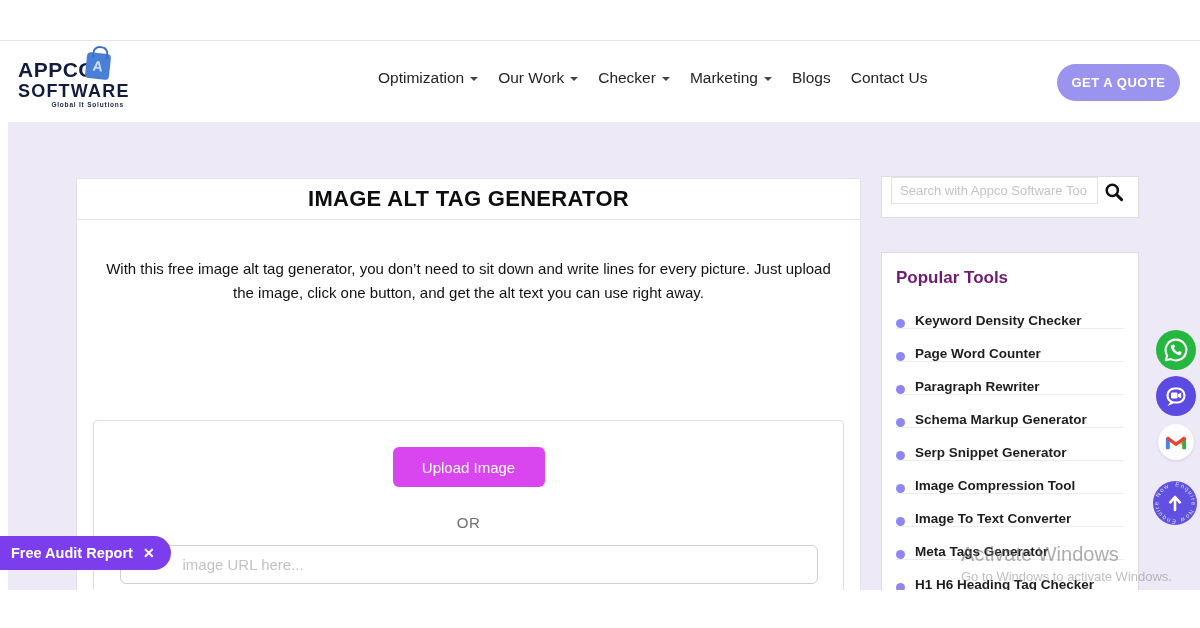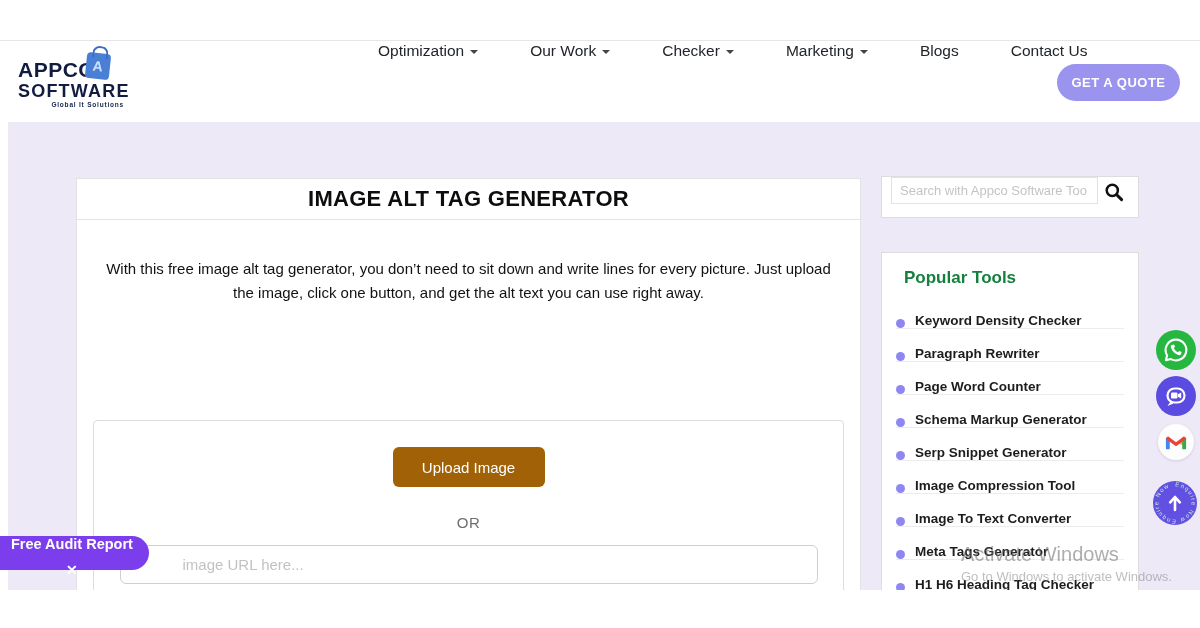--- a/index.html
+++ b/index.html
@@ -16,59 +16,59 @@
   .logo { position:absolute; left:18px; top:17px; width:110px; cursor:pointer; }
   .logo-line1 { font-size:21px; font-weight:bold; color:#111c3f; letter-spacing:.5px; line-height:22px; position:relative; }
   .bag { position:absolute; left:68px; top:-6px; width:24px; height:26px; background:#4a7fd6;
          border-radius:4px; transform:rotate(6deg); display:flex; align-items:center; justify-content:center; }
   .bag:before { content:""; position:absolute; top:-7px; left:5px; width:12px; height:10px;
                 border:2.5px solid #3a6dc4; border-bottom:none; border-radius:7px 7px 0 0; }
   .bag-letter { color:#cfe0ff; font-weight:bold; font-size:14px; }
   .logo-line2 { font-size:18px; font-weight:bold; color:#111c3f; letter-spacing:1.2px; line-height:20px; }
   .logo-tagline { font-size:6.5px; font-weight:bold; color:#15224e; letter-spacing:.8px; text-align:right; padding-right:4px; }
 
-  .nav { position:absolute; left:378px; top:0; height:72px; display:flex; gap:52px; }
+  .nav { position:absolute; left:378px; top:0; height:72px; display:flex; align-items:center; gap:20px; }
   .nav-item { font-size:15.5px; color:#212529; cursor:pointer; white-space:nowrap; }
   .caret { display:inline-block; margin-left:6px; vertical-align:2px;
            border-left:4px solid transparent; border-right:4px solid transparent; border-top:4.5px solid #444; }
   .cta-btn { position:absolute; left:1057px; top:22px; width:123px; height:37px; background:#9b94ef;
              border:none; border-radius:18.5px; color:#fff; font-size:13px; font-weight:bold;
              letter-spacing:.5px; cursor:pointer; font-family:"Liberation Sans",sans-serif; }
 
   
   .hero { position:absolute; top:122px; left:8px; width:1200px; height:468px; background:#eee9f7; overflow:hidden; }
 
   .main-card { position:absolute; left:68px; top:56px; width:785px; height:560px;
                background:#fff; border:1px solid #e2e2e2; }
   .main-card-title { height:41px; border-bottom:1px solid #e2e2e2; display:flex; align-items:center;
                      justify-content:center; font-size:22px; font-weight:bold; color:#0d0d0d; letter-spacing:.3px; }
   .main-card-desc { width:736px; margin:37px auto 0; text-align:center; font-size:15px;
                     line-height:24px; color:#121212; }
   .upload-box { position:absolute; left:16px; right:16px; top:241px; height:310px;
                 border:1px solid #ddd; border-radius:4px; text-align:center; }
-  .upload-btn { margin-top:26px; width:152px; height:40px; background:#a16207; border:none;
+  .upload-btn { margin-top:26px; width:152px; height:40px; background:#d946ef; border:none;
                 border-radius:6px; color:#fff; font-size:15px; cursor:pointer; font-family:"Liberation Sans",sans-serif; }
   .or-label { margin-top:27px; font-size:15px; color:#6f6f6f; letter-spacing:.5px; }
   .url-input { display:block; margin:14px auto 0; width:698px; height:39px; border:1px solid #cfcfcf;
                border-radius:6px; font-size:15px; color:#333; padding:0 8px 0 62px; outline:none;
                font-family:"Liberation Sans",sans-serif; }
   .url-input::placeholder { color:#c2c2c2; }
 
   
   .search-card { position:absolute; left:873px; top:54px; width:258px; height:42px; background:#fff;
                  border:1px solid #ddd; display:flex; align-items:flex-start; padding:0 8px 0 9px; }
   .search-input { flex:1; height:27px; border:1px solid #e2e2e2; font-size:13px; color:#444;
                   padding:0 8px; outline:none; min-width:0; font-family:"Liberation Sans",sans-serif; }
   .search-input::placeholder { color:#c4c4c4; }
   .search-btn { width:32px; height:30px; background:none; border:none; cursor:pointer;
                 display:flex; align-items:center; justify-content:center; }
 
   .tools-card { position:absolute; left:873px; top:130px; width:258px; background:#fff;
                 border:1px solid #ddd; padding:13px 14px 6px; }
-  .tools-title { font-size:17px; font-weight:bold; color:#15803d; margin:2px 8px 7px; }
+  .tools-title { font-size:17px; font-weight:bold; color:#701a75; margin:2px 0 7px; }
   .tools-list { list-style:none; }
   .tool-item { height:33px; display:flex; align-items:flex-end; gap:10px; cursor:pointer; }
   .tool-item + .tool-item { border-top:1px solid #ececec; }
   .tool-dot { width:9px; height:9px; border-radius:50%; background:#8e87f2; flex:0 0 auto; }
   .tool-label { font-size:13.5px; font-weight:600; color:#1d1d1d; white-space:nowrap; }
 
   
   .watermark { position:absolute; left:953px; top:421px; z-index:5; pointer-events:none; }
   .watermark-l1 { font-size:20px; color:rgba(105,105,105,.55); }
   .watermark-l2 { font-size:13px; color:rgba(125,125,125,.5); margin-top:3px; white-space:nowrap; }
@@ -77,21 +77,21 @@
   .float-icon { position:absolute; border-radius:50%; cursor:pointer; z-index:30; display:block; }
   .fi-whatsapp { left:1156px; top:330px; }
   .fi-chat     { left:1156px; top:376px; }
   .fi-gmail    { left:1158px; top:424px; width:36px; height:36px; background:#fdfdfd;
                  display:flex; align-items:center; justify-content:center; box-shadow:0 1px 3px rgba(0,0,0,.12); }
   .fi-enquire  { left:1153px; top:481px; }
 
   
   .audit-badge { position:absolute; left:0; top:536px; height:34px; background:#7c3ded; z-index:40;
                  border-radius:0 17px 17px 0; display:flex; align-items:center; gap:10px;
-                 padding:0 16px 0 11px; cursor:pointer;flex-direction:column; }
+                 padding:0 16px 0 11px; cursor:pointer; }
   .audit-label { color:#fff; font-size:14.5px; font-weight:bold; white-space:nowrap; }
   .audit-close { color:#fff; font-size:14px; font-weight:bold; cursor:pointer; }
 </style>
 </head>
 <body>
 
 <div class="page">
 
   <div class="top-strip"></div>
 
@@ -155,25 +155,25 @@
 
     <div class="tools-card">
       <div class="tools-title">Popular Tools</div>
       <ul class="tools-list">
         <li class="tool-item">
           <span class="tool-dot"></span>
           <span class="tool-label">Keyword Density Checker</span>
         </li>
         <li class="tool-item">
           <span class="tool-dot"></span>
+          <span class="tool-label">Page Word Counter</span>
+        </li>
+        <li class="tool-item">
+          <span class="tool-dot"></span>
           <span class="tool-label">Paragraph Rewriter</span>
-        </li>
-        <li class="tool-item">
-          <span class="tool-dot"></span>
-          <span class="tool-label">Page Word Counter</span>
         </li>
         <li class="tool-item">
           <span class="tool-dot"></span>
           <span class="tool-label">Schema Markup Generator</span>
         </li>
         <li class="tool-item">
           <span class="tool-dot"></span>
           <span class="tool-label">Serp Snippet Generator</span>
         </li>
         <li class="tool-item">

